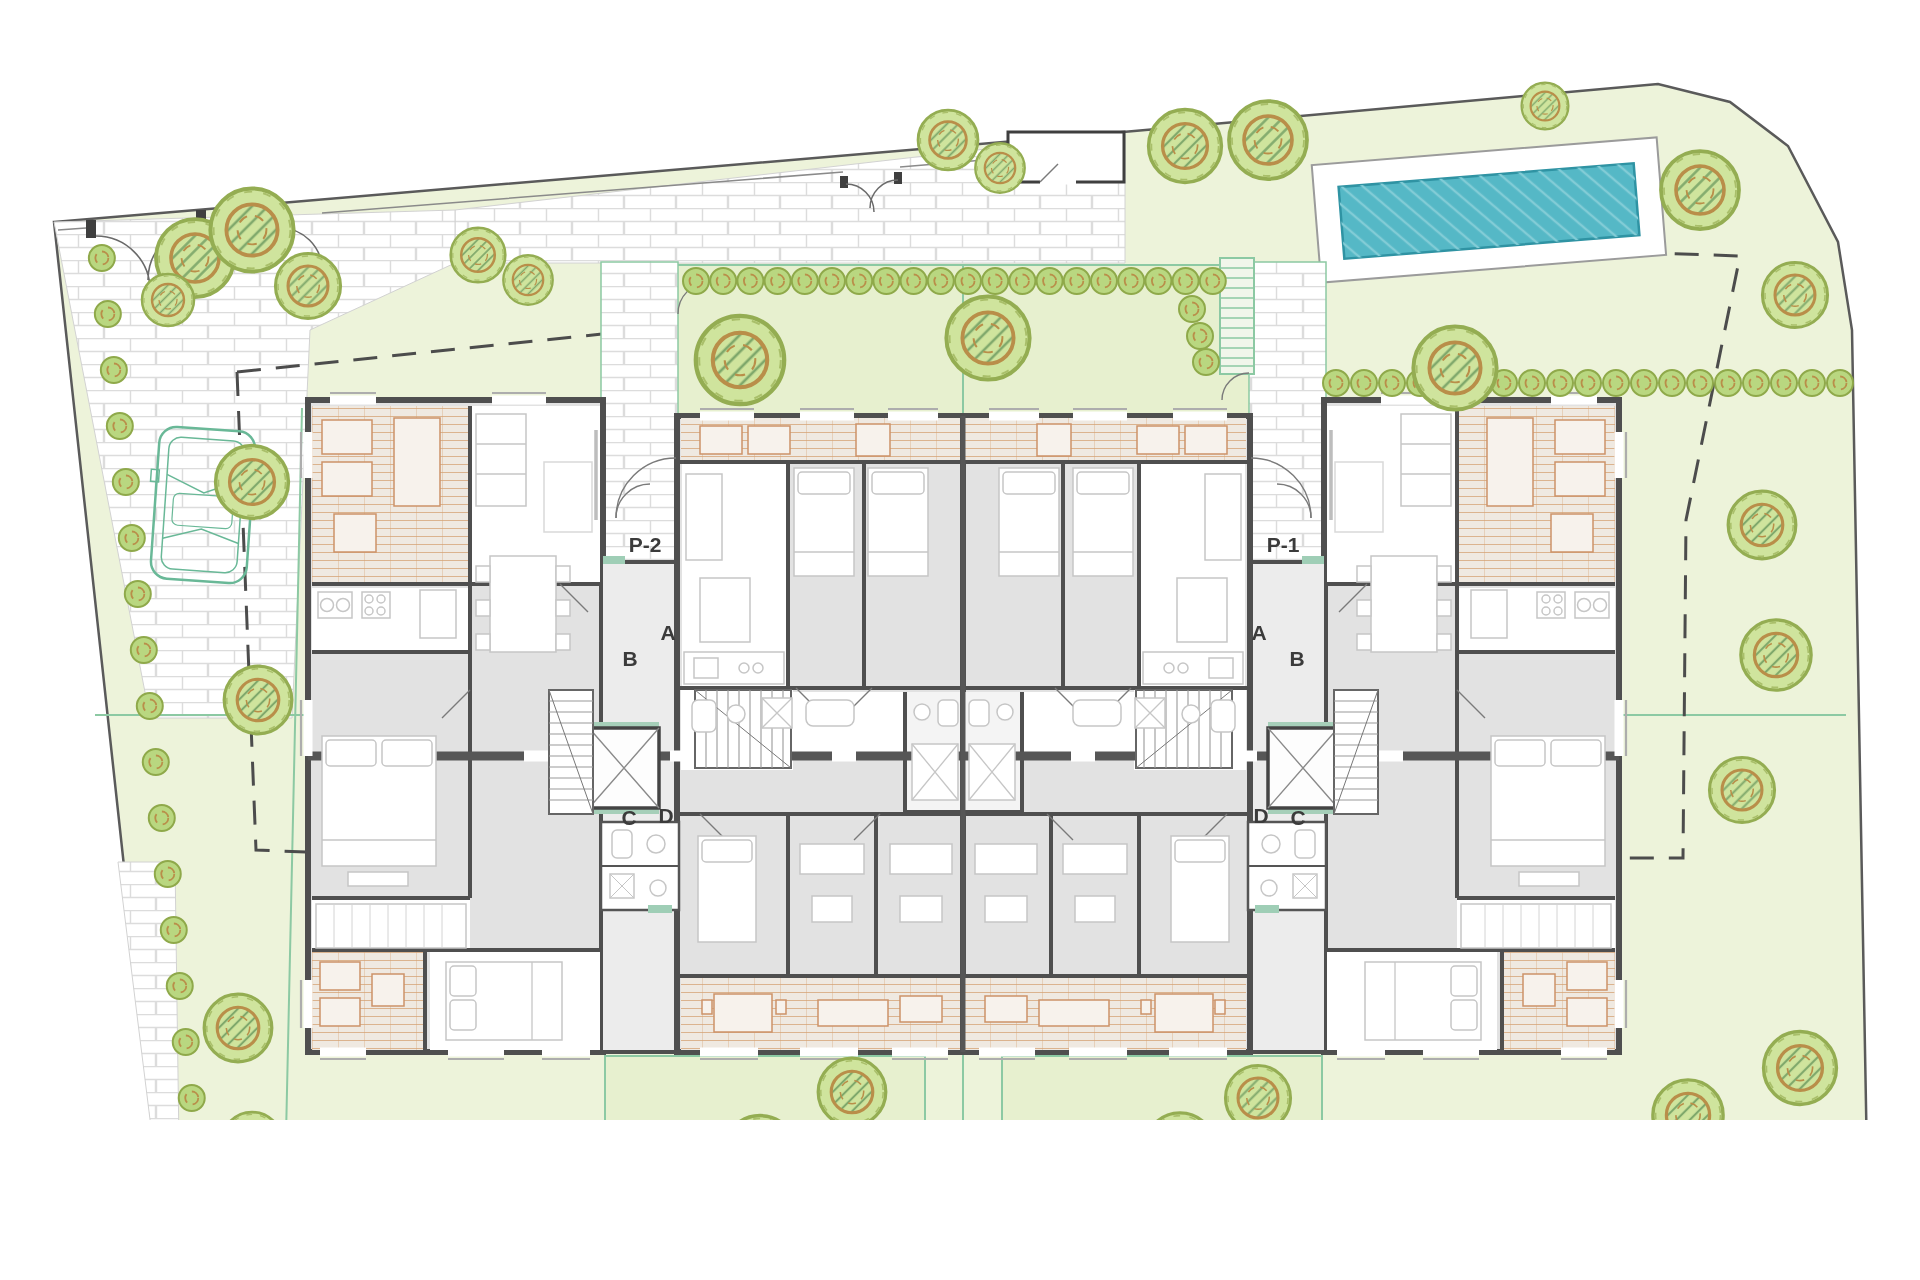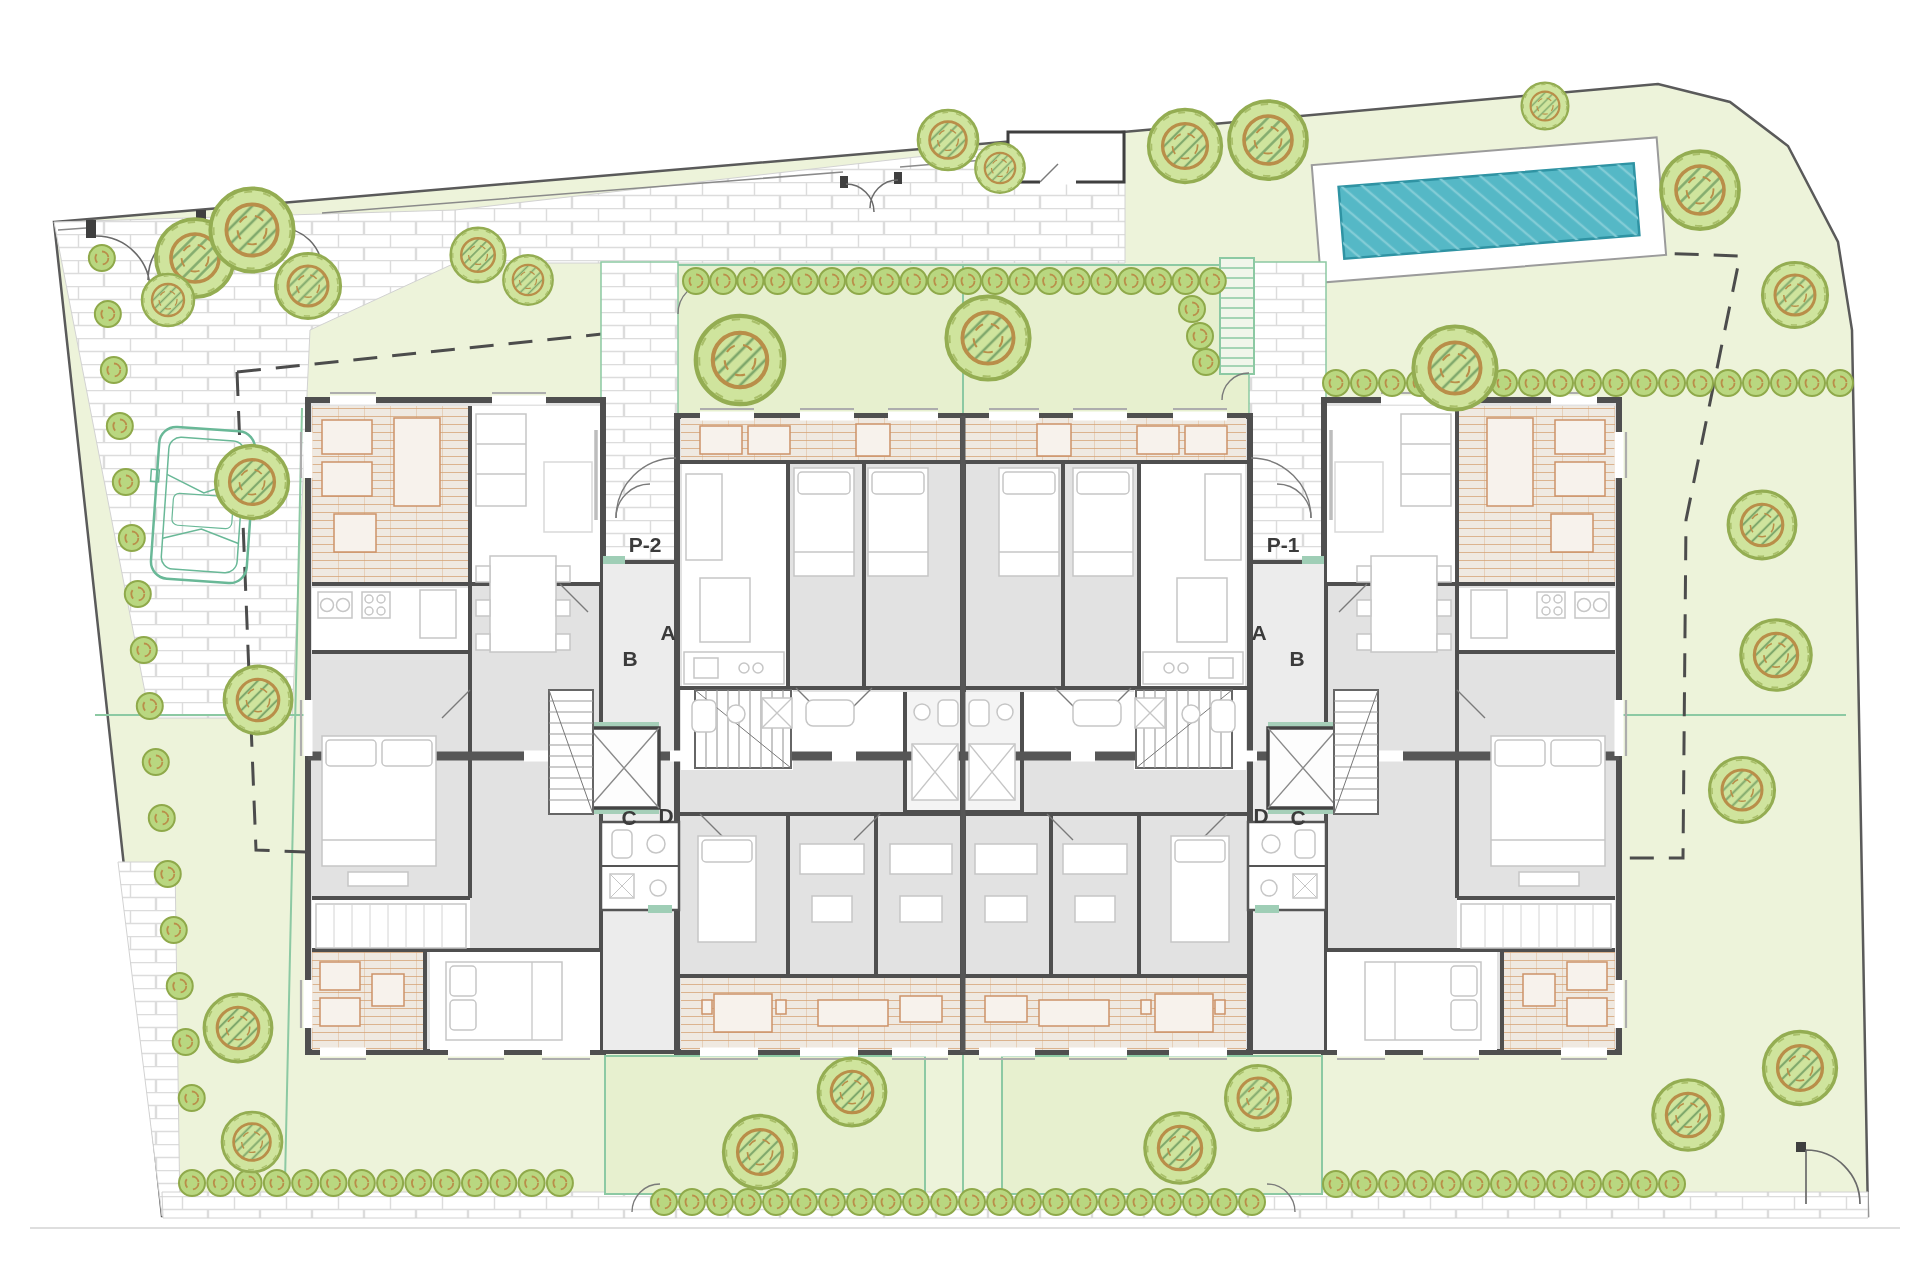--- a/index.html
+++ b/index.html
@@ -1,16 +1,16 @@
 <!DOCTYPE html>
 <html><head>
 <meta charset="utf-8">
 <style>
   html,body{margin:0;padding:0;background:#ffffff;}
-  .stage{width:1920px;height:1280px;position:relative;background:#ffffff;overflow:hidden;}
+  .stage{width:1920px;height:1120px;position:relative;background:#ffffff;overflow:hidden;}
   svg{display:block;}
   .lbl{font:700 21px "Liberation Sans", sans-serif;fill:#3b3b3b;}
   .furn{stroke:#c6c6c6;stroke-width:1.5;fill:#ffffff;}
   .furnline{stroke:#c6c6c6;stroke-width:1.3;fill:none;}
   .tfurn{stroke:#cd9268;stroke-width:1.5;fill:#f7f2ec;}
   .wall4{stroke:#4f4f4f;stroke-width:4;fill:none;}
   .door{stroke:#7a7a7a;stroke-width:1.4;fill:none;}
   .sill{stroke:#adadad;stroke-width:2.2;fill:none;}
   .wgap{stroke:#ffffff;stroke-width:9;fill:none;}
 </style>

